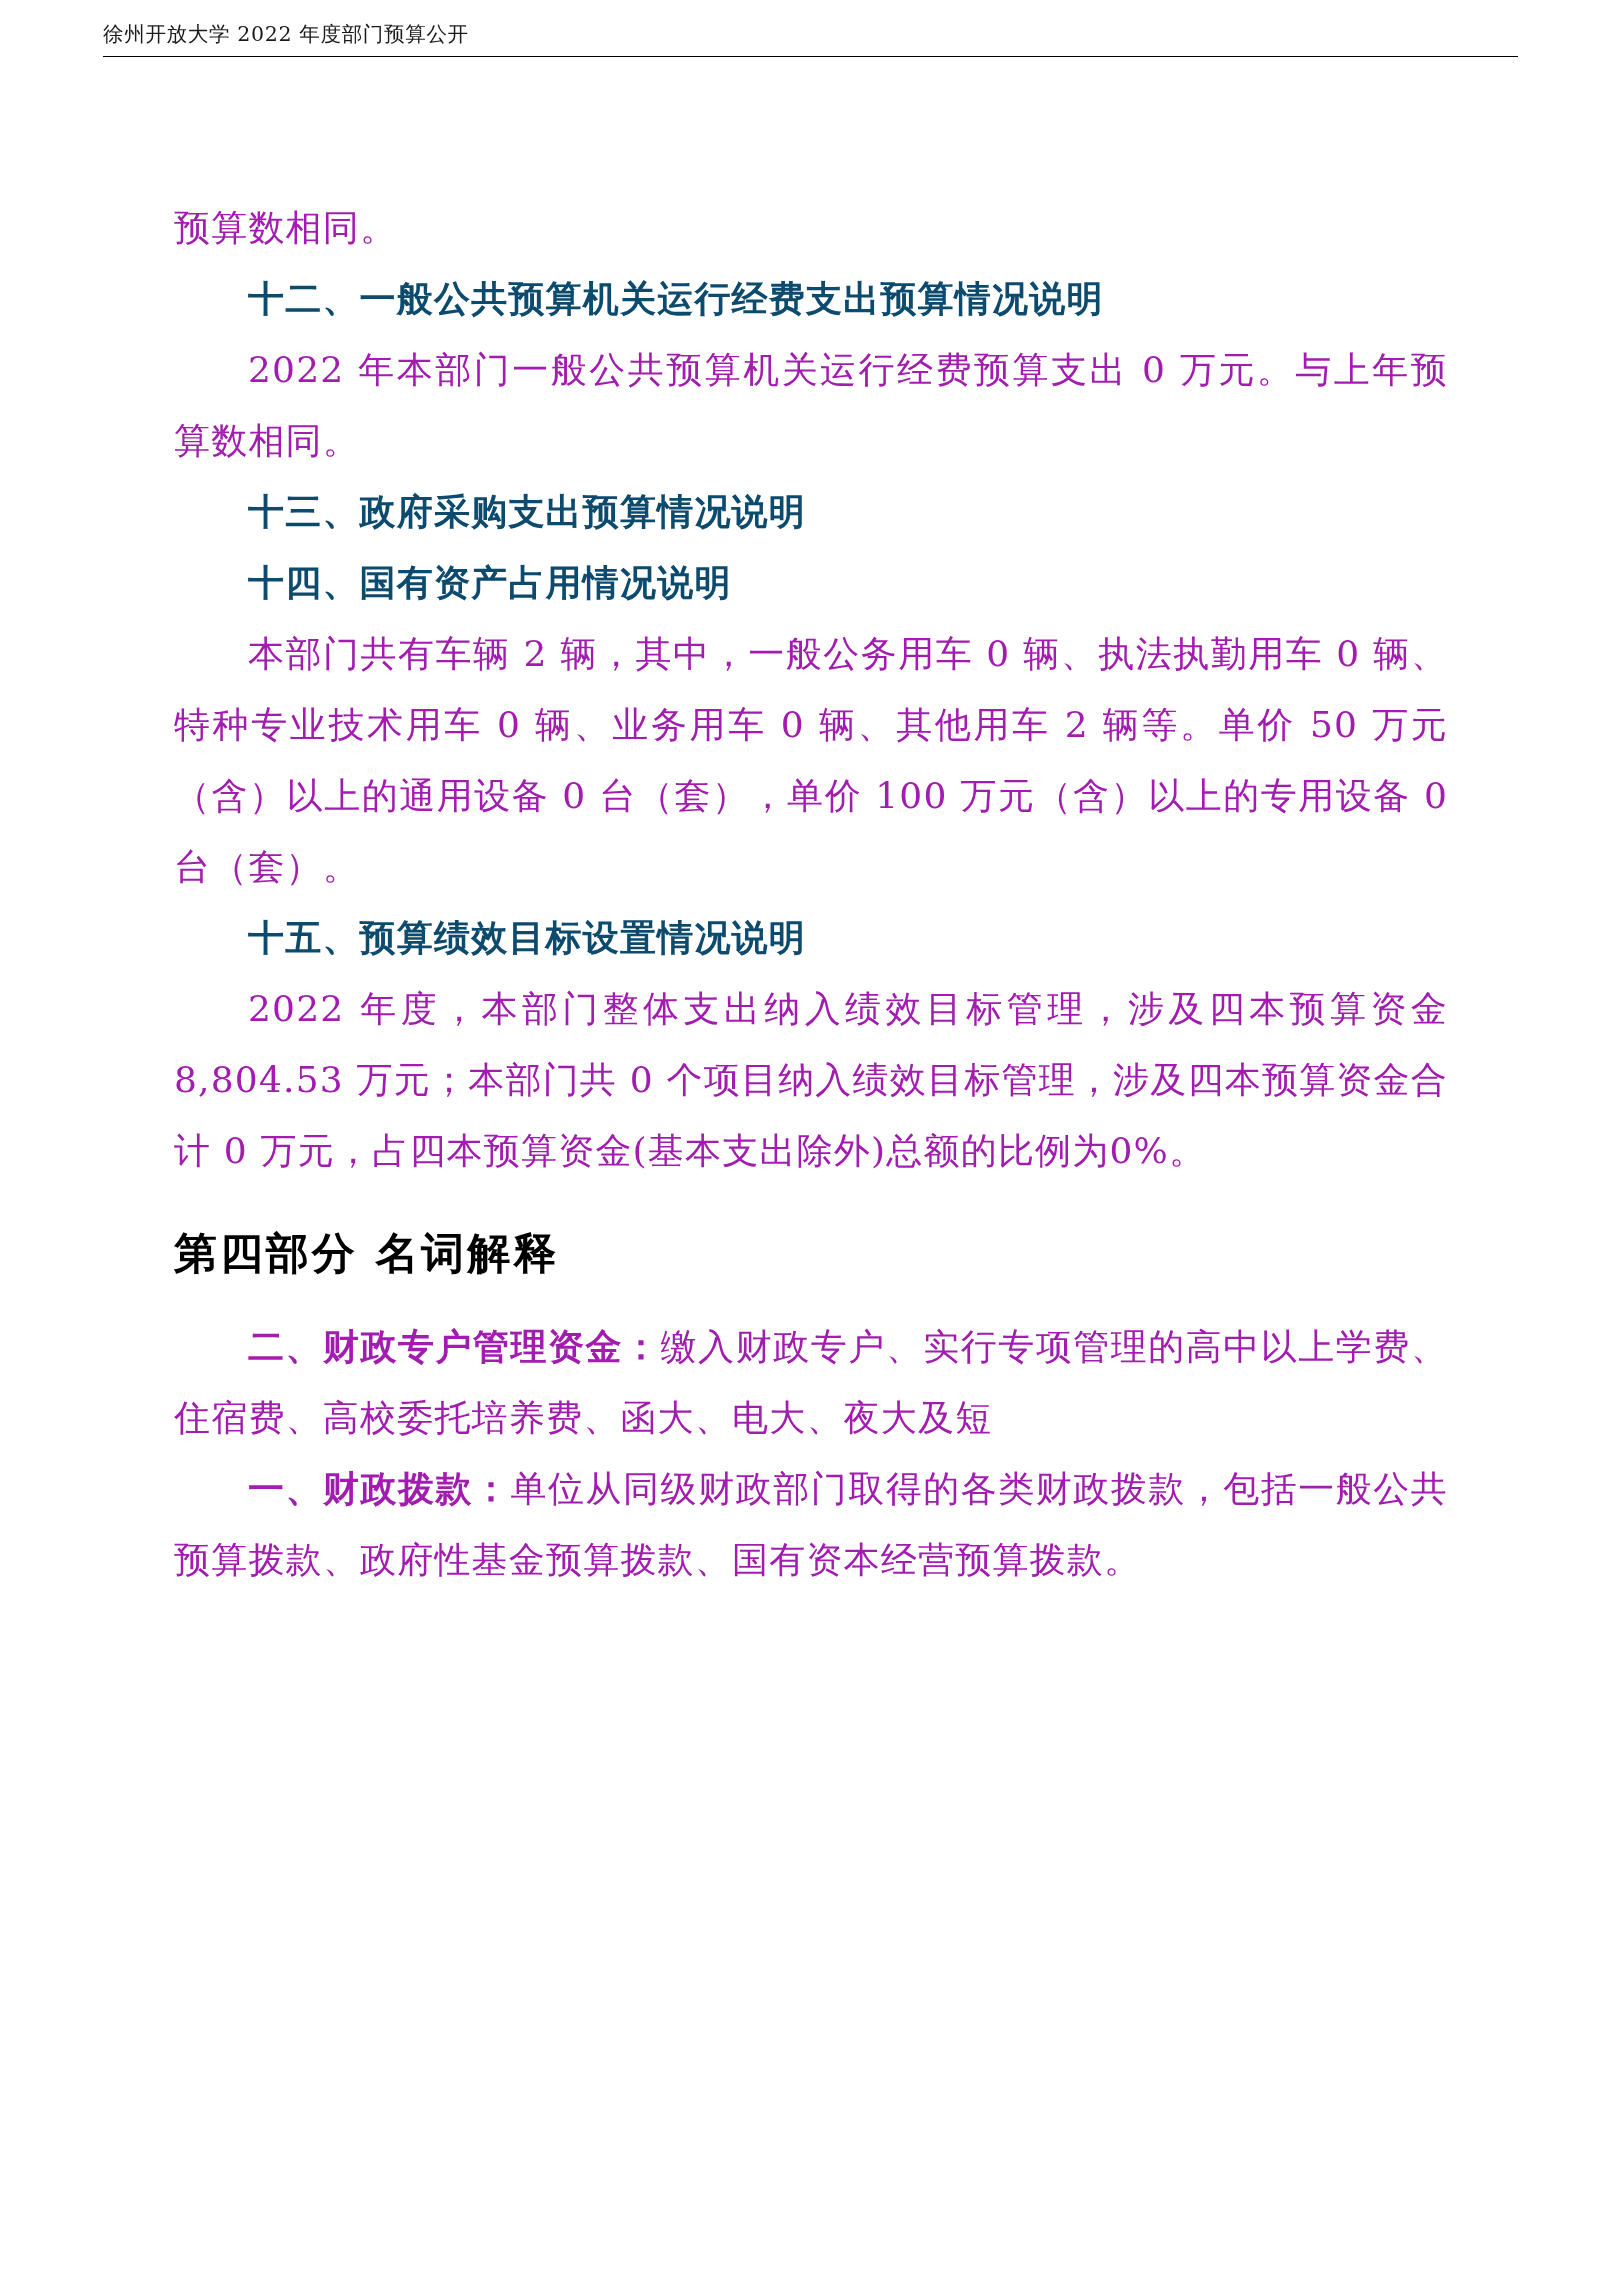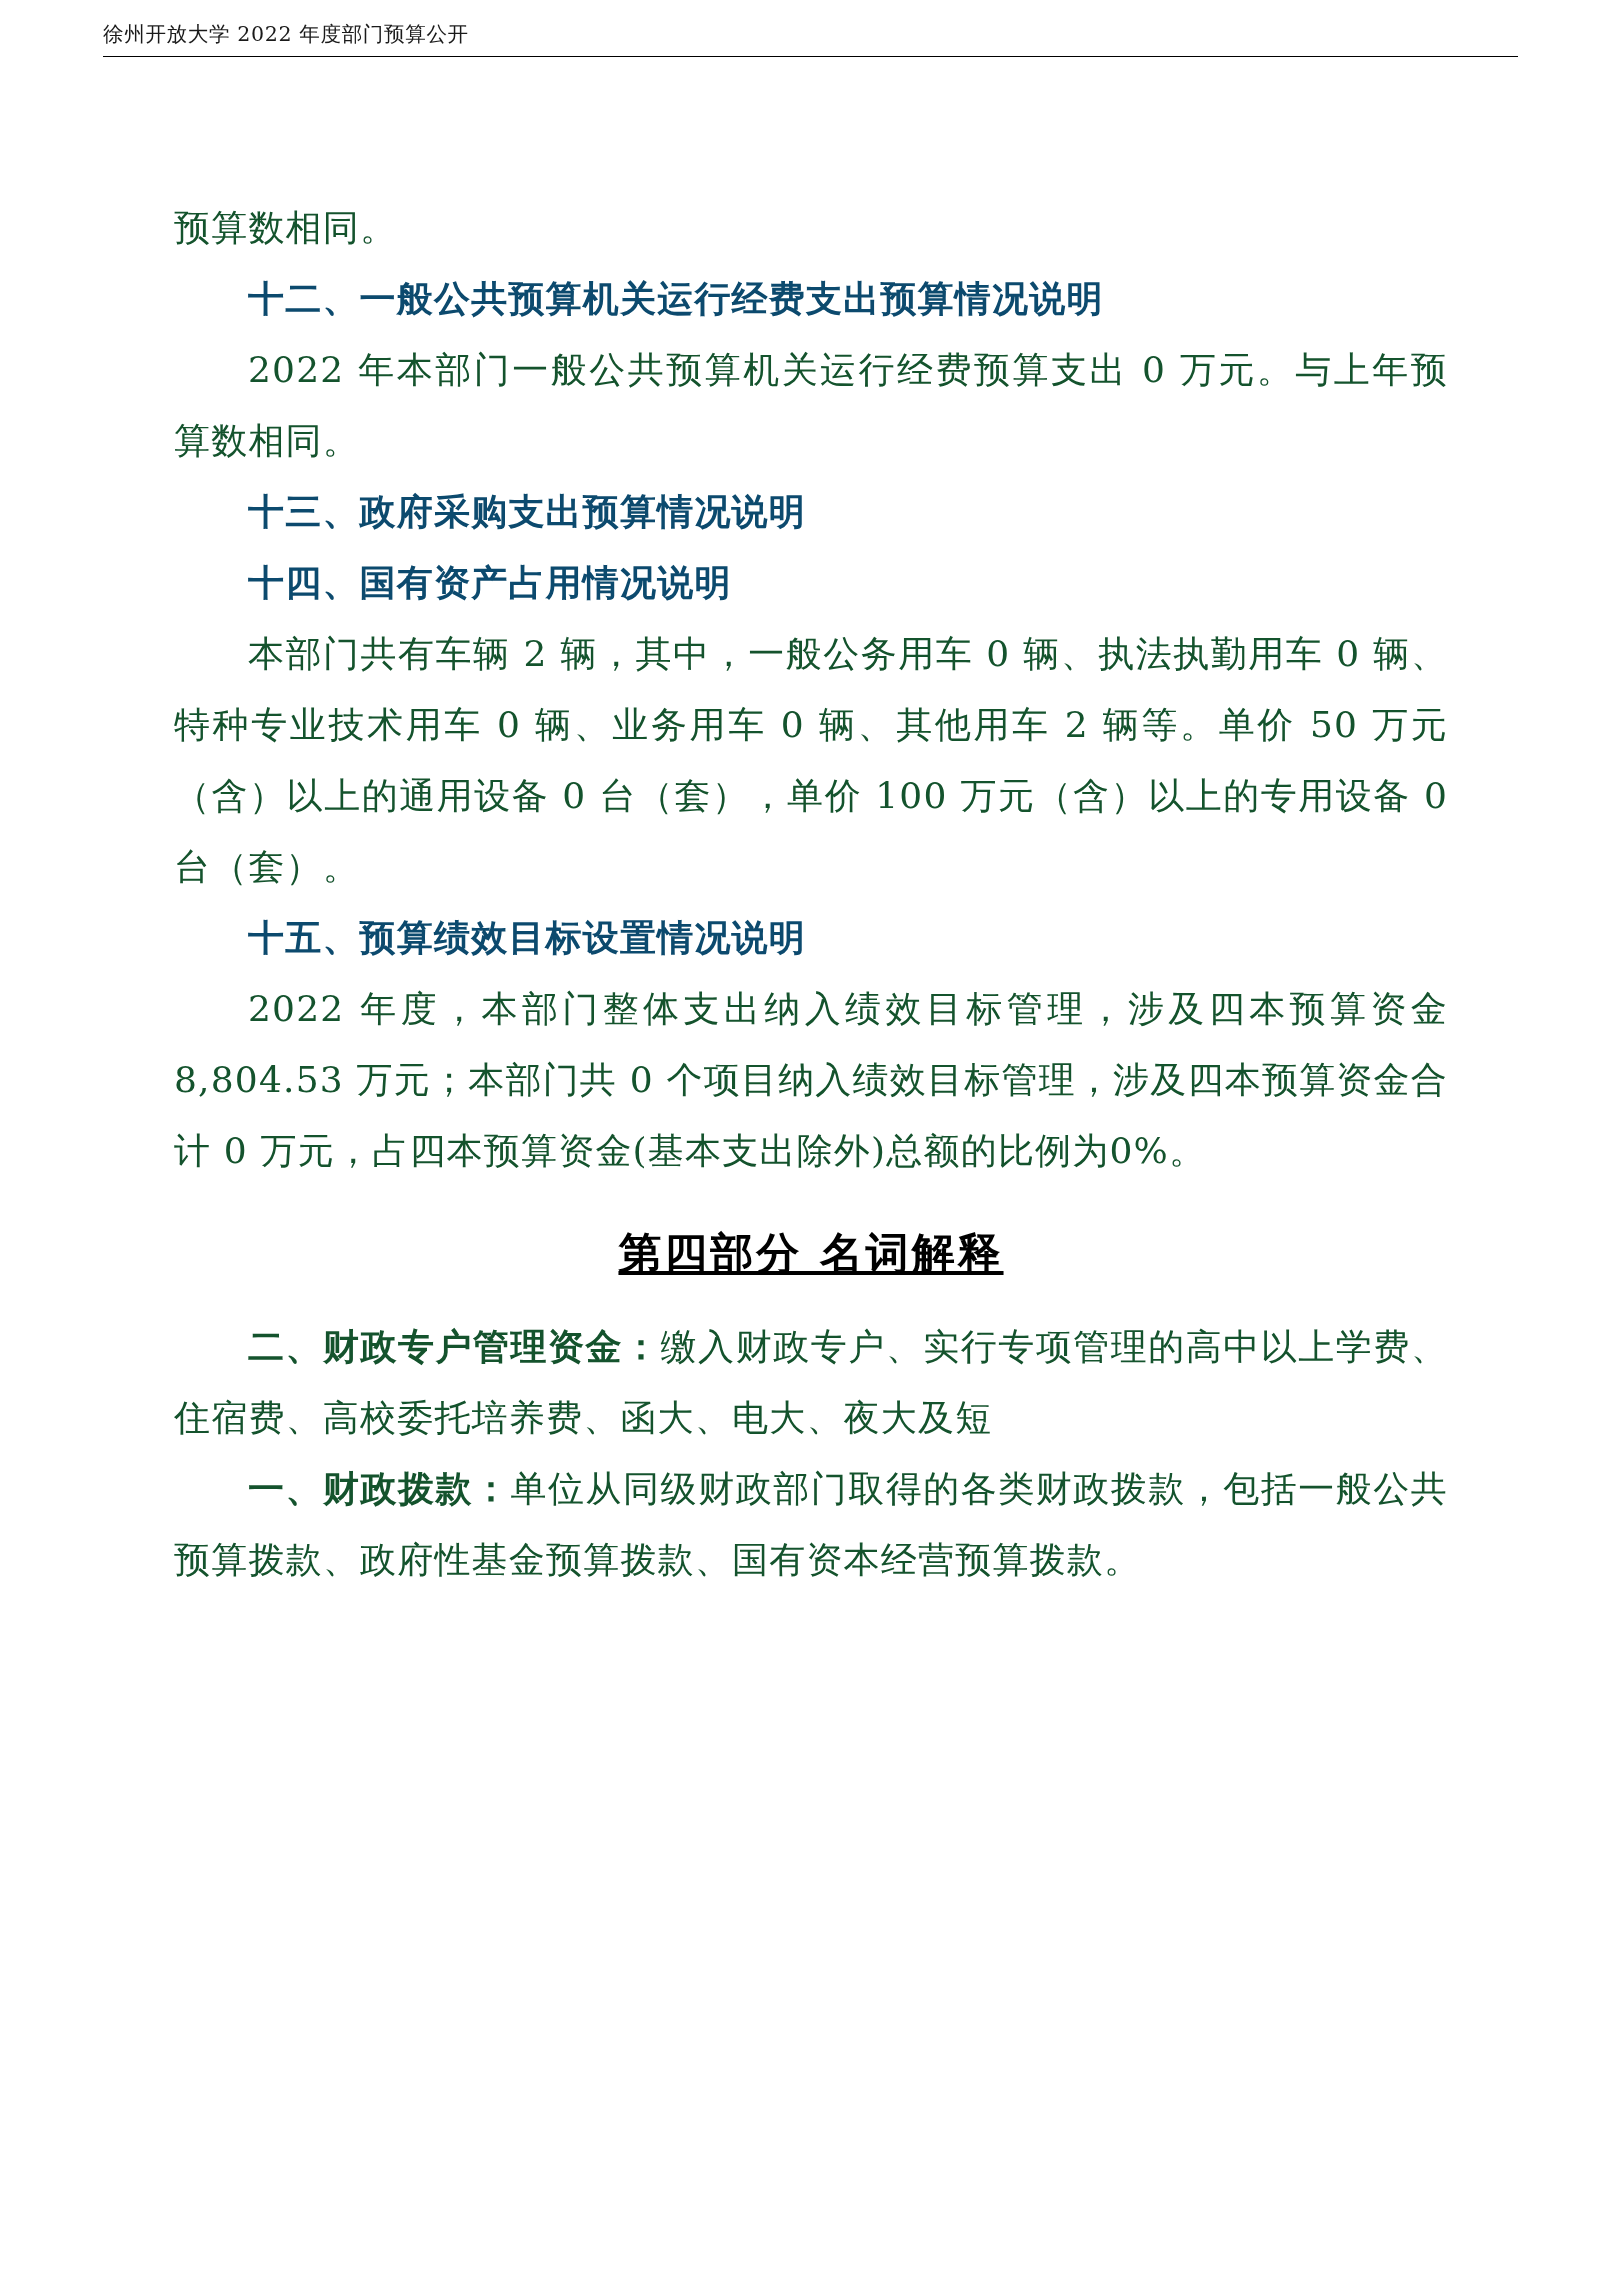--- a/index.html
+++ b/index.html
@@ -49,45 +49,44 @@
     width: 1274px;
   }
 
   .para {
     font-size: 36px;
     line-height: 71px;
     letter-spacing: 1.2px;
     text-align: justify;
     text-justify: inter-ideograph;
     margin: 0 0 0 0;
-    color: #14532d;
+    color: #a21caf;
   }
   .para.indent {
     text-indent: 74px;
   }
 
   .heading {
     font-size: 36px;
     line-height: 71px;
     letter-spacing: 1.2px;
     font-weight: bold;
     text-indent: 74px;
     margin: 0;
     color: #0c4a6e;
   }
 
   .part-title {
     font-size: 43px;
     line-height: 90px;
     letter-spacing: 2.9px;
     font-weight: bold;
-    text-align: center;
+    text-align: left;
     margin: 21.6px 0 13.7px 0;
     color: #000000;
-    text-decoration: underline;
   }
 
   .term {
     font-weight: bold;
   }
 
   
   .footer {
     position: absolute;
     left: 0;

